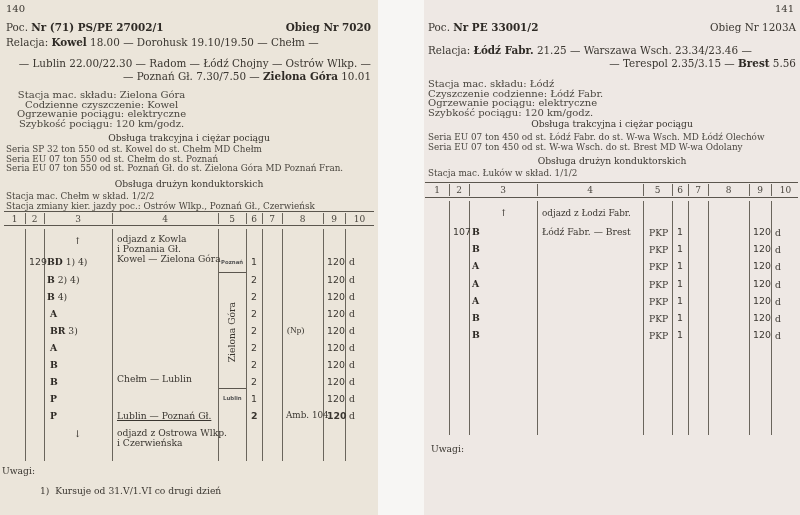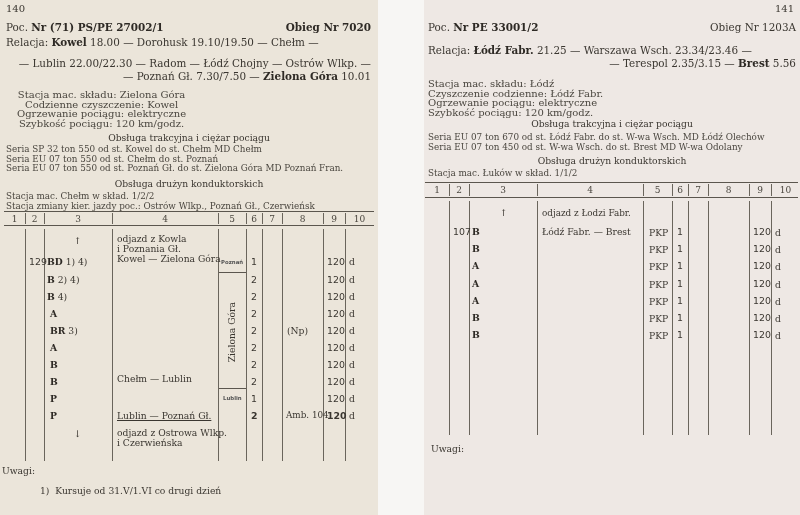--- a/index.html
+++ b/index.html
@@ -147,21 +147,21 @@
   </div>
   <div>
     <div class="cell" style="left:50px;top:308px;"><b>A</b></div>
     <div class="cell sans" style="left:251px;top:308px;">2</div>
     <div class="cell sans" style="left:327px;top:308px;">120</div>
     <div class="cell" style="left:349px;top:308px;">d</div>
   </div>
   <div>
     <div class="cell" style="left:50px;top:325px;"><b>BR</b><span> 3)</span></div>
     <div class="cell sans" style="left:251px;top:325px;">2</div>
-    <div class="cell" style="left:287px;top:325px;">(Np)</div>
+    <div class="cell" style="left:287px;top:325px;font-family:Liberation Serif, serif;">(Np)</div>
     <div class="cell sans" style="left:327px;top:325px;">120</div>
     <div class="cell" style="left:349px;top:325px;">d</div>
   </div>
   <div>
     <div class="cell" style="left:50px;top:342px;"><b>A</b></div>
     <div class="cell sans" style="left:251px;top:342px;">2</div>
     <div class="cell sans" style="left:327px;top:342px;">120</div>
     <div class="cell" style="left:349px;top:342px;">d</div>
   </div>
   <div>
@@ -227,21 +227,21 @@
 
   <div class="abs info" style="left:4px;top:79px;">
     <div>Stacja mac. składu: Łódź</div>
     <div>Czyszczenie codzienne: Łódź Fabr.</div>
     <div>Ogrzewanie pociągu: elektryczne</div>
     <div>Szybkość pociągu: 120 km/godz.</div>
   </div>
 
   <div class="abs sect" style="left:0;width:376px;text-align:center;top:118px;">Obsługa trakcyjna i ciężar pociągu</div>
   <div class="abs seria" style="left:4px;top:133px;">
-    <div>Seria EU 07 ton 670 od st. Łódź Fabr. do st. W-wa Wsch. MD Łódź Olechów</div>
+    <div>Seria EU 07 ton 450 od st. Łódź Fabr. do st. W-wa Wsch. MD Łódź Olechów</div>
     <div>Seria EU 07 ton 450 od st. W-wa Wsch. do st. Brest MD W-wa Odolany</div>
   </div>
 
   <div class="abs sect" style="left:0;width:376px;text-align:center;top:155px;">Obsługa drużyn konduktorskich</div>
   <div class="abs seria" style="left:4px;top:169px;">Stacja mac. Łuków w skład. 1/1/2</div>
 
   <div class="tbl" style="left:0;top:0;">
     <div class="topline" style="left:1px;width:373px;top:182px;"></div>
     <div class="hline" style="left:1px;width:373px;top:197px;"></div>
     <div class="vline" style="left:25px;top:184px;height:12px;"></div>

